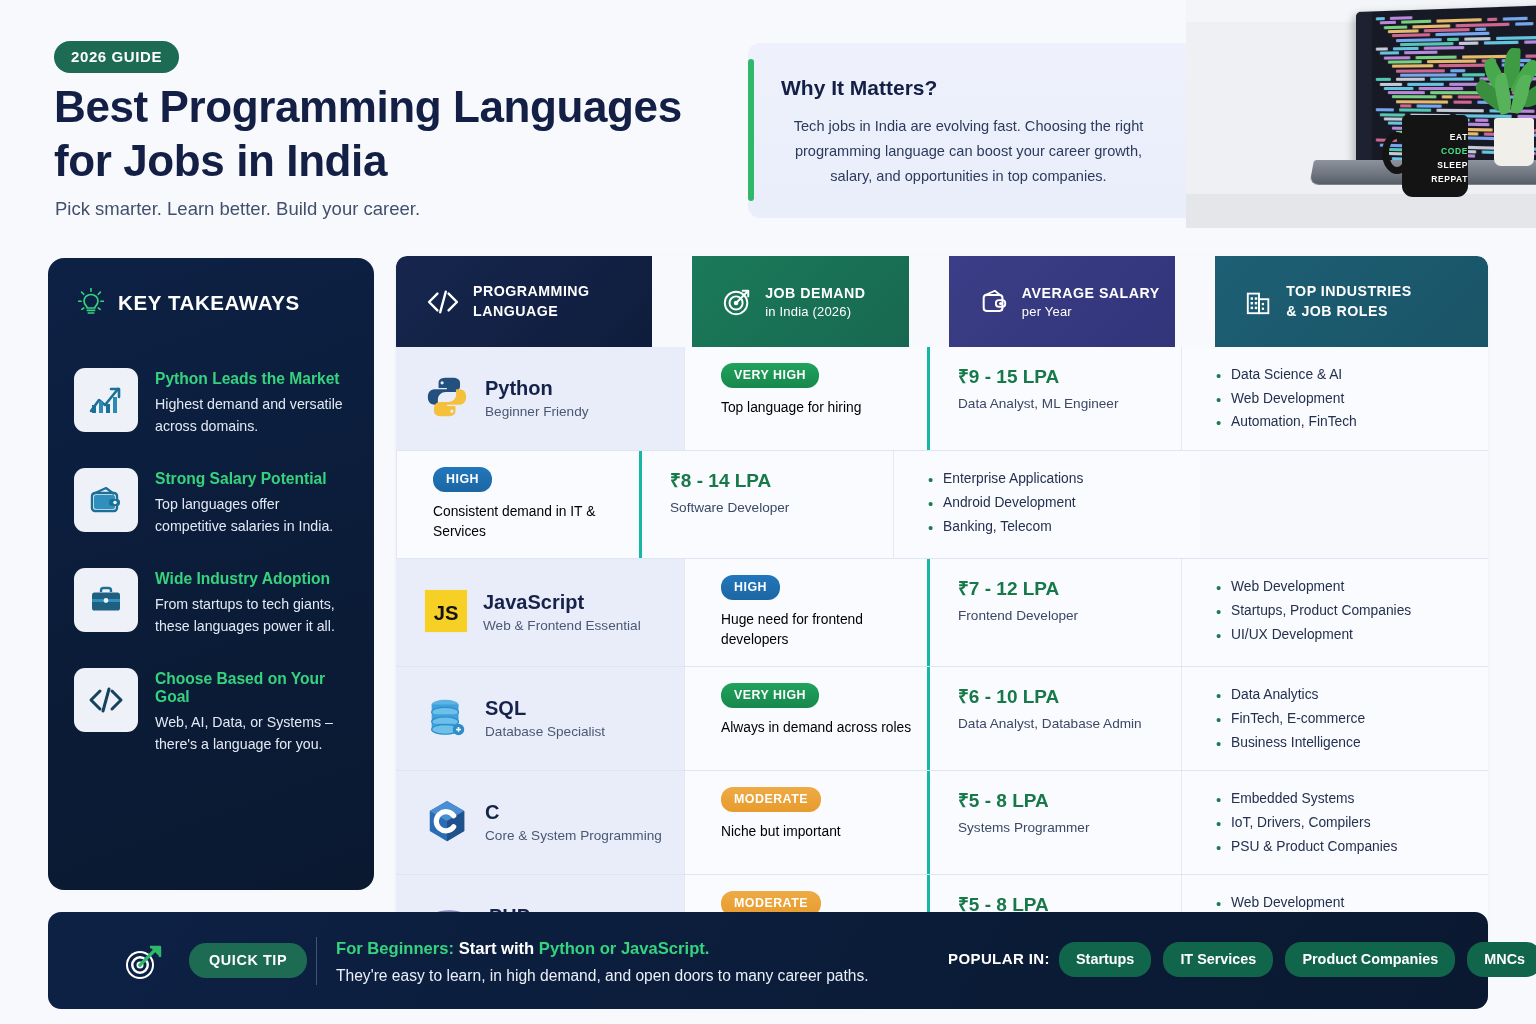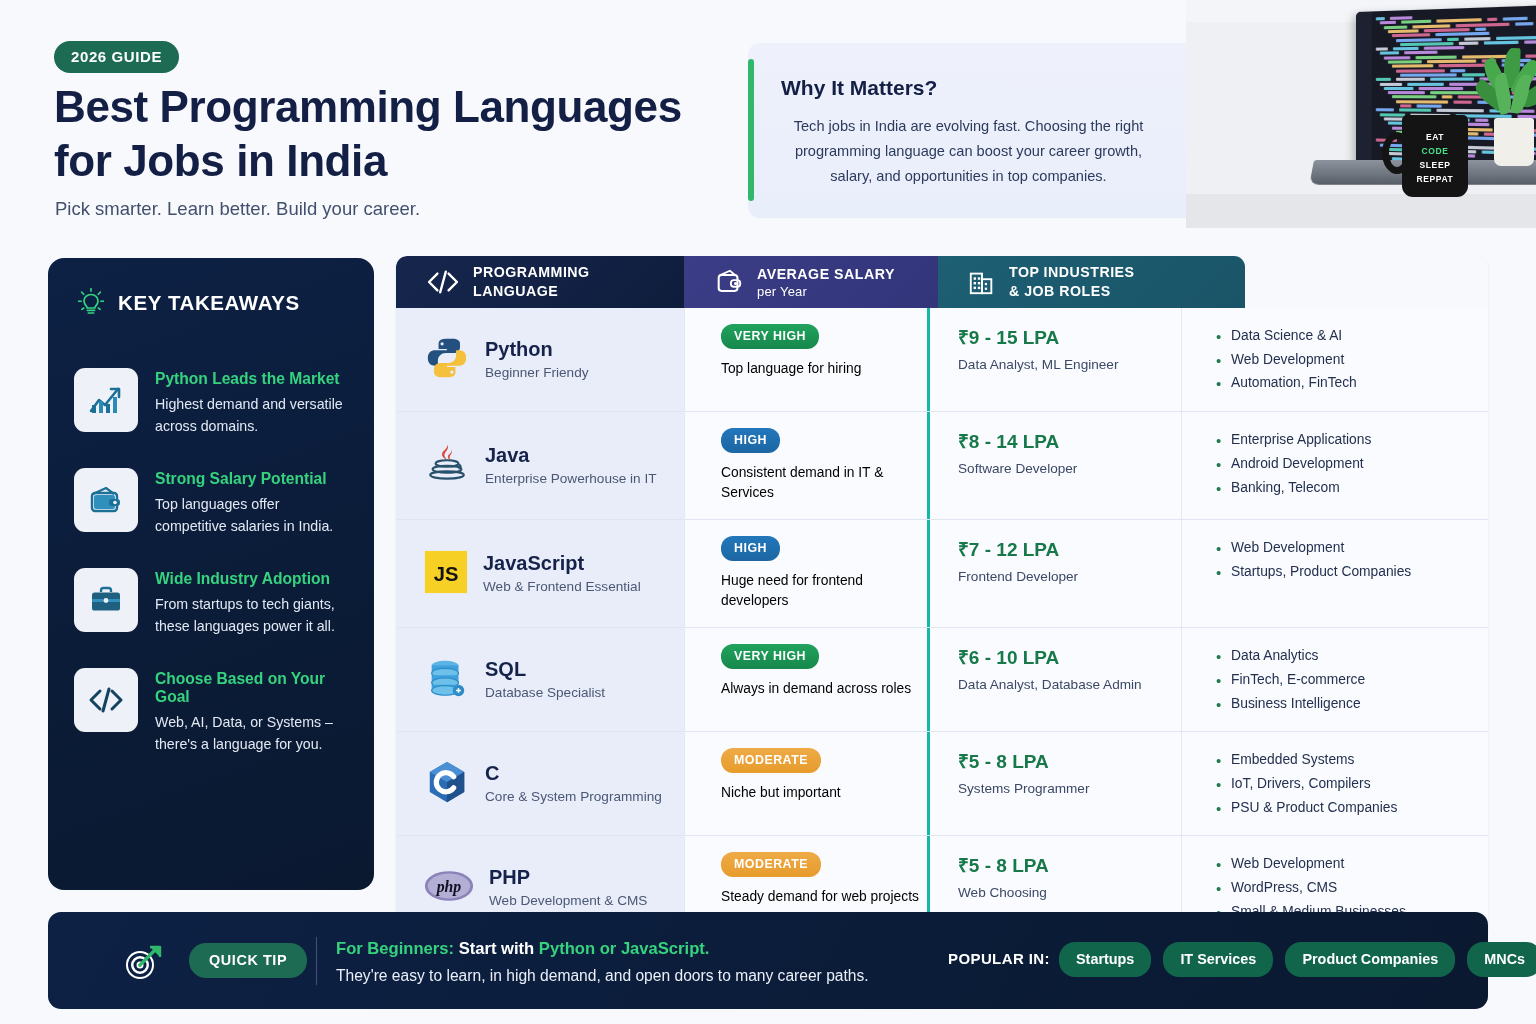--- a/index.html
+++ b/index.html
@@ -67,21 +67,21 @@
   
   .pot { position: absolute; left: 308px; top: 118px; width: 40px; height: 48px; background: #f1efe9; border-radius: 3px 3px 7px 7px; }
   .leaves { position: absolute; left: 296px; top: 48px; width: 66px; height: 76px; }
   .leaf { position: absolute; background: #3e9b43; border-radius: 50% 10% 50% 10%; }
   
   .mug {
     position: absolute; left: 216px; top: 115px; width: 66px; height: 82px;
     background: #141414; border-radius: 5px 5px 11px 11px; overflow:hidden;
   }
   .mug-handle { position: absolute; left: 196px; top: 132px; width: 30px; height: 42px; border: 7px solid #141414; border-radius: 50%; }
-  .mug-txt { position: absolute; left: 0; width: 100%; text-align: center; font-size: 8.5px; font-weight: bold; color: #ffffff; letter-spacing: .6px; }
+  .mug-txt { position: absolute; left: 0; width: 100%; text-align: right; font-size: 8.5px; font-weight: bold; color: #ffffff; letter-spacing: .6px; }
 
   
   .kt {
     position: absolute; left: 48px; top: 258px; width: 326px; height: 632px;
     background: linear-gradient(160deg,#0d2145 0%,#0b1c38 55%,#0a1930 100%);
     border-radius: 16px;
   }
   .kt-head { position: absolute; left: 30px; top: 30px; display: flex; align-items: center; gap: 14px; }
   .kt-title { font-size: 20.5px; font-weight: bold; color: #ffffff; letter-spacing: .6px; }
   .kt-list { position: absolute; left: 26px; top: 110px; width: 280px; }
@@ -90,21 +90,21 @@
     width: 64px; height: 64px; flex: 0 0 64px;
     background: #eef2f8; border-radius: 11px;
     display: flex; align-items: center; justify-content: center;
   }
   .kt-txt { padding-top: 2px; }
   .kt-h { font-size: 15.6px; font-weight: bold; color: #35d37e; margin-bottom: 6px; }
   .kt-p { font-size: 14.2px; line-height: 1.52; color: #e3e9f4; }
 
   
   .tbl { position: absolute; left: 396px; top: 256px; width: 1092px; }
-  .thead { display: flex; height: 52px; }
+  .thead { display: flex; height: 91px; gap: 40px; }
   .th { display: flex; align-items: center; gap: 13px; padding-left: 30px; color: #fff; }
   .th-c1 { width: 288px; background: linear-gradient(135deg,#16264e 0%,#0f1d3c 100%); border-radius: 11px 0 0 0; }
   .th-c2 { width: 243px; background: linear-gradient(135deg,#1b7a5a 0%,#17684f 100%); }
   .th-c3 { width: 254px; background: linear-gradient(135deg,#3b3d86 0%,#32357a 100%); }
   .th-c4 { width: 307px; background: linear-gradient(135deg,#1d5f74 0%,#1a5467 100%); border-radius: 0 11px 0 0; }
   .th-l1 { font-size: 14.2px; font-weight: bold; letter-spacing: .5px; line-height: 1.35; }
   .th-l2 { font-size: 13px; font-weight: normal; letter-spacing: .2px; }
 
   .trow { display: flex; border-bottom: 1px solid #dfe5f1; }
   .trow:last-child { border-bottom: none; }
@@ -393,20 +393,33 @@
           <svg width="34" height="26" viewBox="0 0 36 28">
             <path d="M12 5L3 14l9 9" fill="none" stroke="#fff" stroke-width="2.6" stroke-linecap="round" stroke-linejoin="round"></path>
             <path d="M24 5l9 9-9 9" fill="none" stroke="#fff" stroke-width="2.6" stroke-linecap="round" stroke-linejoin="round"></path>
             <path d="M21 3l-6 22" stroke="#fff" stroke-width="2.6" stroke-linecap="round"></path>
           </svg>
           <div>
             <div class="th-l1">PROGRAMMING</div>
             <div class="th-l1">LANGUAGE</div>
           </div>
         </div>
+        <div class="th th-c2">
+          <svg width="30" height="30" viewBox="0 0 32 32">
+            <circle cx="15" cy="17" r="12" fill="none" stroke="#fff" stroke-width="2.1"></circle>
+            <circle cx="15" cy="17" r="7" fill="none" stroke="#fff" stroke-width="2.1"></circle>
+            <circle cx="15" cy="17" r="2.4" fill="#fff"></circle>
+            <path d="M15 17L27 5" stroke="#fff" stroke-width="2.1" stroke-linecap="round"></path>
+            <path d="M22 4h6v6" fill="none" stroke="#fff" stroke-width="2.1" stroke-linecap="round" stroke-linejoin="round"></path>
+          </svg>
+          <div>
+            <div class="th-l1">JOB DEMAND</div>
+            <div class="th-l2">in India (2026)</div>
+          </div>
+        </div>
         <div class="th th-c3">
           <svg width="30" height="30" viewBox="0 0 32 32">
             <path d="M6 9l11-5 6 5" fill="none" stroke="#fff" stroke-width="2"></path>
             <rect x="5" y="8.5" width="20" height="17" rx="3" fill="none" stroke="#fff" stroke-width="2.2"></rect>
             <rect x="18" y="14" width="10" height="7" rx="3.2" fill="none" stroke="#fff" stroke-width="2"></rect>
             <circle cx="23" cy="17.5" r="1.6" fill="#fff"></circle>
           </svg>
           <div>
             <div class="th-l1">AVERAGE SALARY</div>
             <div class="th-l2">per Year</div>
@@ -451,34 +464,20 @@
             </div>
             <div class="td c4">
               <ul class="ind">
                 <li>Data Science &amp; AI</li>
                 <li>Web Development</li>
                 <li>Automation, FinTech</li>
               </ul>
             </div>
           </div>
           <div class="trow">
-            <div class="td c1">
-              <div><svg width="46" height="46" viewBox="0 0 48 48">
-    <path d="M24 4c3 4-1.5 6.5-2.5 9.5-.9 2.7 1.4 4.4 3 6.2-3.8-1.7-6.6-4.1-5.4-7.3C20.2 9.6 25 8.2 24 4z" fill="#d9483b"></path>
-    <path d="M28.5 9.5c1.9 3-1 4.7-1.7 6.9-.6 1.9 1 3.1 2.1 4.3-2.7-1.2-4.6-2.9-3.8-5.1.8-2 4.2-3 3.4-6.1z" fill="#d9483b"></path>
-    <ellipse cx="24" cy="23.5" rx="12" ry="3.4" fill="none" stroke="#29516b" stroke-width="2.2"></ellipse>
-    <ellipse cx="24" cy="29.5" rx="15" ry="3.6" fill="none" stroke="#29516b" stroke-width="2.2"></ellipse>
-    <ellipse cx="24" cy="35.5" rx="17.5" ry="3.8" fill="none" stroke="#29516b" stroke-width="2.2"></ellipse>
-    <path d="M36 24.5c3 1 3 3.4 0 4.4" fill="none" stroke="#29516b" stroke-width="2.2"></path>
-  </svg></div>
-              <div>
-                <div class="lang-name">Java</div>
-                <div class="lang-sub">Enterprise Powerhouse in IT</div>
-              </div>
-            </div>
             <div class="td c2"><span class="pill p-high">HIGH</span><div class="demand-note">Consistent demand in IT &amp; Services</div></div>
             <div class="td c3">
               <div class="sal">₹8 - 14 LPA</div>
               <div class="sal-role">Software Developer</div>
             </div>
             <div class="td c4">
               <ul class="ind">
                 <li>Enterprise Applications</li>
                 <li>Android Development</li>
                 <li>Banking, Telecom</li>
@@ -498,20 +497,21 @@
             </div>
             <div class="td c2"><span class="pill p-high">HIGH</span><div class="demand-note">Huge need for frontend developers</div></div>
             <div class="td c3">
               <div class="sal">₹7 - 12 LPA</div>
               <div class="sal-role">Frontend Developer</div>
             </div>
             <div class="td c4">
               <ul class="ind">
                 <li>Web Development</li>
                 <li>Startups, Product Companies</li>
+                <li>UI/UX Development</li>
               </ul>
             </div>
           </div>
           <div class="trow">
             <div class="td c1">
               <div><svg width="46" height="46" viewBox="0 0 48 48">
     <ellipse cx="22" cy="11" rx="14" ry="5" fill="#5bb4e5"></ellipse>
     <path d="M8 11v8c0 2.8 6.3 5 14 5s14-2.2 14-5v-8" fill="#3ea0dc"></path>
     <ellipse cx="22" cy="19" rx="14" ry="5" fill="#6cc0ea" stroke="#2e8dc6" stroke-width="1.2"></ellipse>
     <path d="M8 21v8c0 2.8 6.3 5 14 5s14-2.2 14-5v-8" fill="#3ea0dc"></path>

